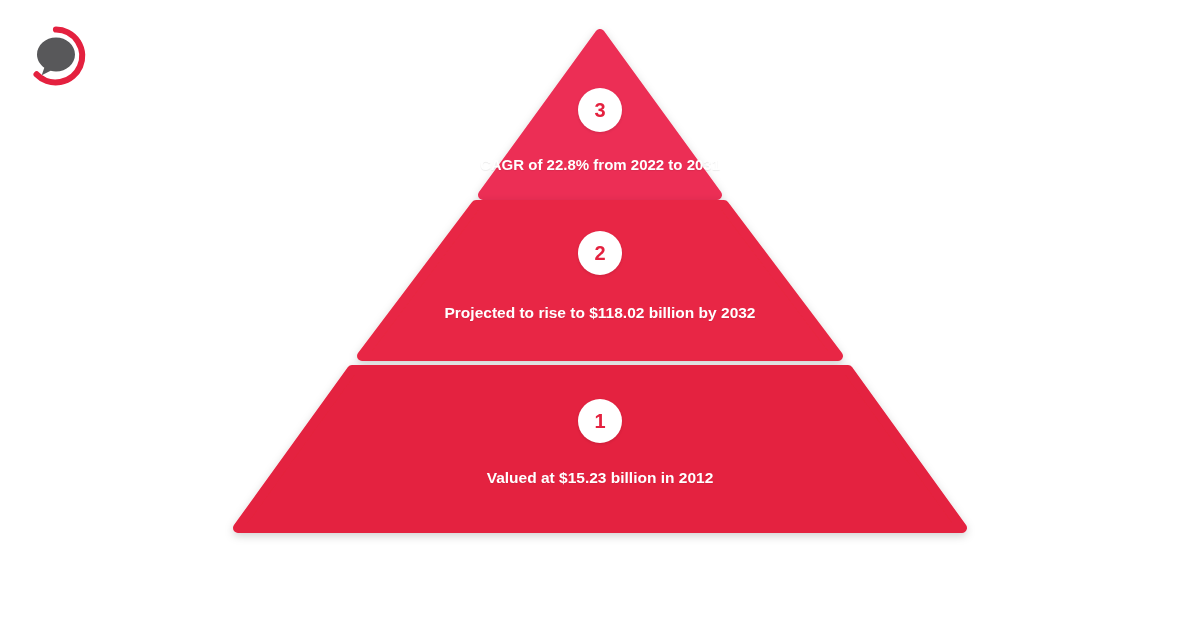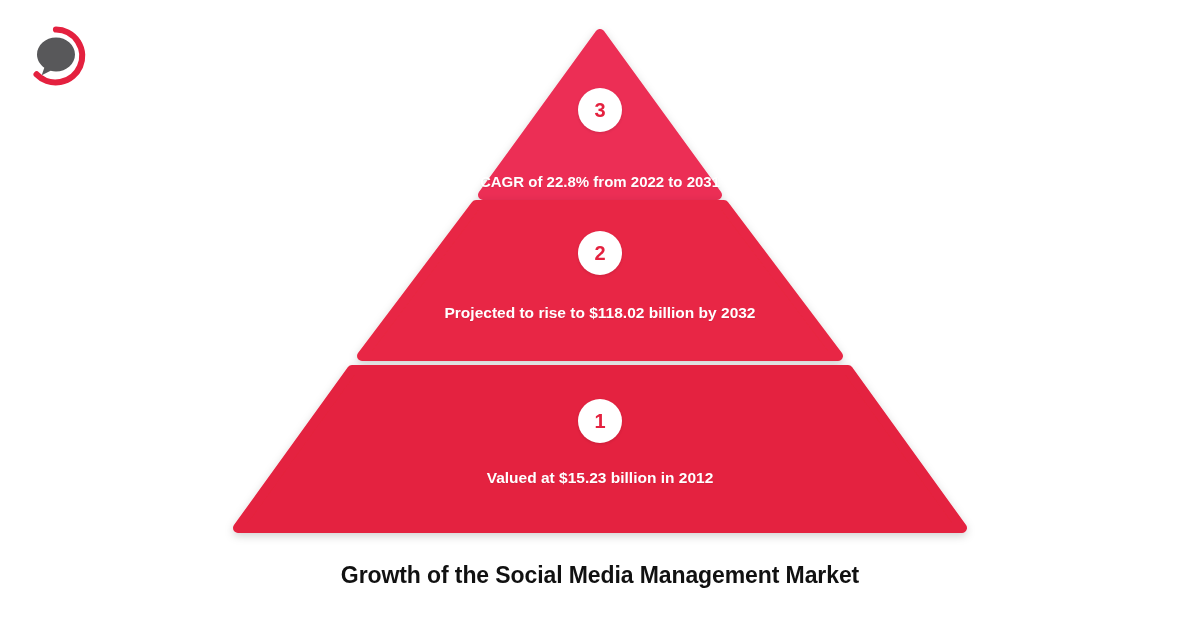--- a/index.html
+++ b/index.html
@@ -77,21 +77,21 @@
     font-weight: bold;
     text-align: center;
     line-height: 1.28;
     text-shadow: 0 1px 1px rgba(0,0,0,0.08);
   }
 
   
   #tier-3-content { top: 88px; }
   #tier-3-content .badge { width: 44px; height: 44px; font-size: 20px; }
   #tier-3-content .tier-label {
-    margin-top: 40px;
+    margin-top: 23px;
     font-size: 15px;
     width: 300px;
   }
 
   
   #tier-2-content { top: 231px; }
   #tier-2-content .badge { width: 44px; height: 44px; font-size: 20px; }
   #tier-2-content .tier-label {
     margin-top: 28px;
     font-size: 15.5px;
@@ -165,15 +165,14 @@
       <div class="badge">2</div>
       <div class="tier-label">Projected to rise to $118.02 billion by 2032</div>
     </div>
 
     <div class="tier-content" id="tier-1-content">
       <div class="badge">1</div>
       <div class="tier-label">Valued at $15.23 billion in 2012</div>
     </div>
   </div>
 
-  <div id="chart-title">Growth of the Social Media Management Market</div>
 
 </div>
 
 </body></html>

